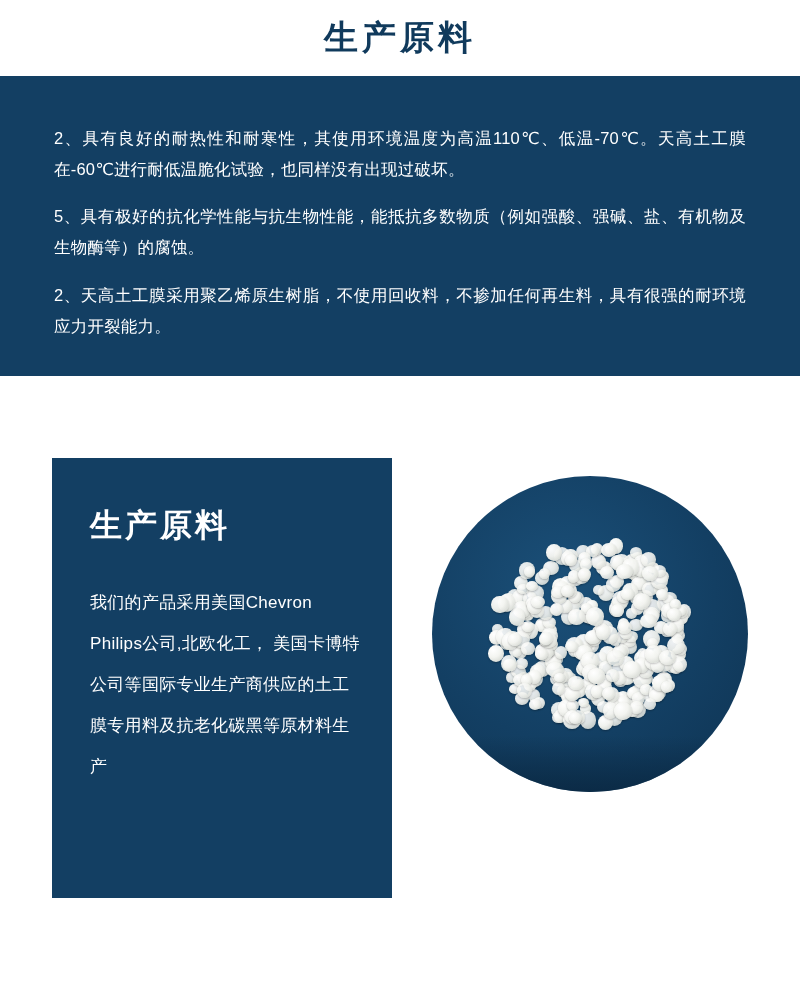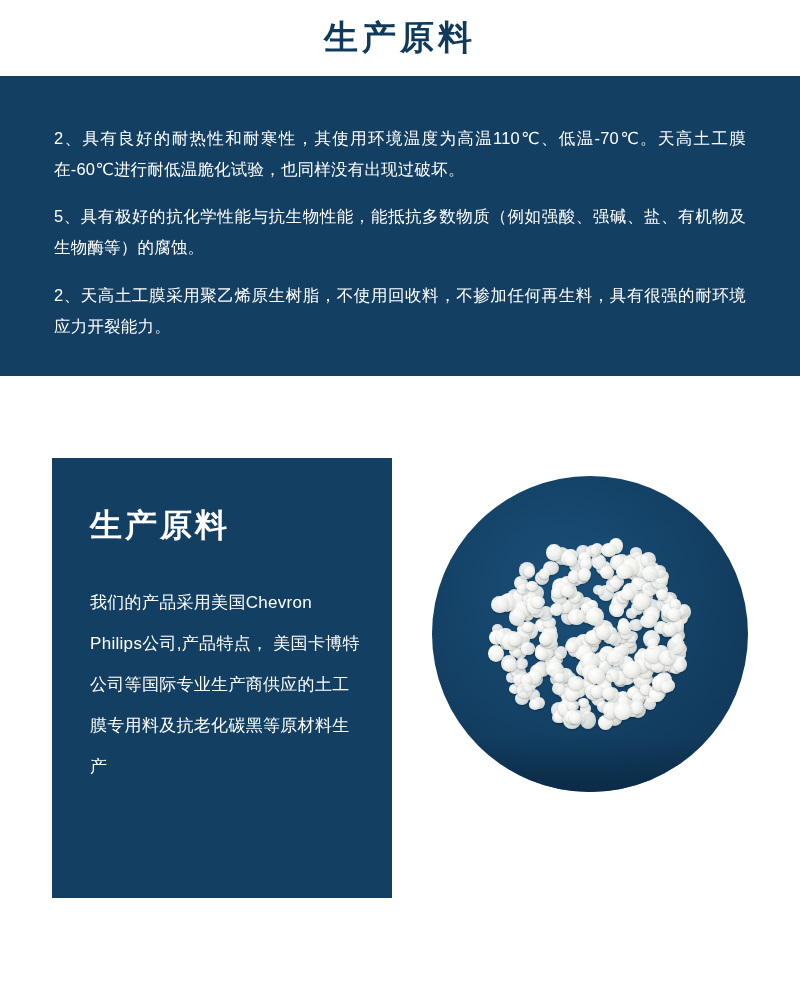--- a/index.html
+++ b/index.html
@@ -150,21 +150,21 @@
       <p class="feature-item">5、具有极好的抗化学性能与抗生物性能，能抵抗多数物质（例如强酸、强碱、盐、有机物及生物酶等）的腐蚀。</p>
       <p class="feature-item">2、天高土工膜采用聚乙烯原生树脂，不使用回收料，不掺加任何再生料，具有很强的耐环境应力开裂能力。</p>
     </div>
   </div>
 
   <div class="gap-white"></div>
 
   <div class="material-section">
     <div class="material-card">
       <div class="material-heading">生产原料</div>
-      <div class="material-body">我们的产品采用美国Chevron Philips公司,产品特点， 美国卡博特公司等国际专业生产商供应的土工膜专用料及抗老化碳黑等原材料生产</div>
+      <div class="material-body">我们的产品采用美国Chevron Philips公司,北欧化工， 美国卡博特公司等国际专业生产商供应的土工膜专用料及抗老化碳黑等原材料生产</div>
     </div>
 
     <div class="photo-circle">
       <div class="pellet-cluster" id="pellets">
           <div class="pellet" style="width: 16.9664px; height: 18.2712px; left: 68.5122px; top: 13.1069px; opacity: 0.89;"></div>
           <div class="pellet" style="width: 14.2964px; height: 13.5239px; left: 130.775px; top: 163.783px; opacity: 0.95;"></div>
           <div class="pellet" style="width: 16.2663px; height: 15.7315px; left: 21.8276px; top: 55.3391px; opacity: 0.89;"></div>
           <div class="pellet" style="width: 13.1363px; height: 13.2373px; left: 186.449px; top: 95.7651px; opacity: 0.94;"></div>
           <div class="pellet" style="width: 11.5153px; height: 12.5144px; left: 151.604px; top: 114.846px; opacity: 0.91;"></div>
           <div class="pellet" style="width: 16.0173px; height: 14.3457px; left: 111.149px; top: 27.0686px; opacity: 0.96;"></div>

